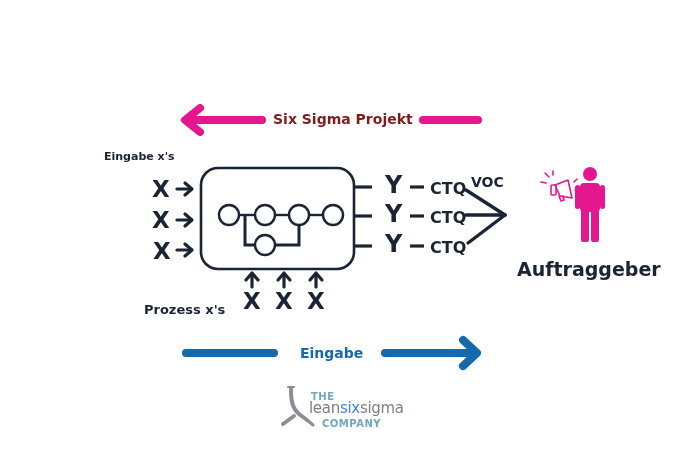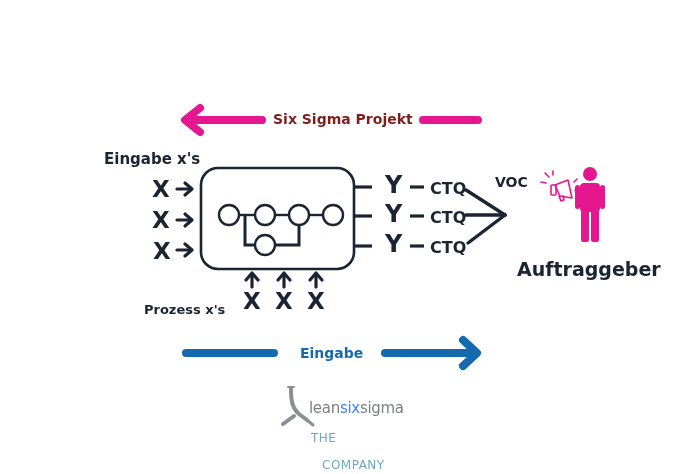--- a/index.html
+++ b/index.html
@@ -7,21 +7,21 @@
          font-family:"DejaVu Sans", "Liberation Sans", sans-serif; color:#1b2433; }
   .abs { position:absolute; }
   svg.canvas { position:absolute; left:0; top:0; }
   .lbl { position:absolute; white-space:nowrap; font-weight:bold; }
   .magenta { color:#7f1d1d; }
   .blue { color:#1569ad; }
   .dark { color:#1b2433; }
   .bigx { font-size:23px; font-weight:bold; font-family:"DejaVu Sans", sans-serif; }
   .y { font-size:24px; font-weight:bold; }
   .ctq { font-size:16px; font-weight:bold; }
-  .logo-the, .logo-company { font-size:12px; color:#6fa7bf; font-weight:normal; letter-spacing:0.5px;margin-top:40px; }
+  .logo-the, .logo-company { font-size:10px; color:#6fa7bf; font-weight:bold; letter-spacing:0.5px; }
   .logo-main { font-size:15px; color:#7a8086; letter-spacing:-0.3px; font-weight:normal; }
 </style>
 </head>
 <body>
 
 <svg class="canvas" width="688" height="474" viewBox="0 0 688 474">
 
   <g stroke="#e5178f" stroke-width="8" stroke-linecap="round" fill="none">
     <line x1="188" y1="120" x2="262" y2="120"></line>
     <polyline points="200,108 185,120 200,132" stroke-linejoin="round"></polyline>
@@ -118,38 +118,38 @@
     <path d="M291,389 C291,400 292,408 299,414 L307,420" stroke-width="4"></path>
     <line x1="288" y1="387" x2="294" y2="387" stroke-width="2"></line>
     <path d="M283,424 L294,416" stroke-width="4"></path>
     <path d="M307,420 L313,425" stroke-width="3"></path>
   </g>
 </svg>
 
 <div class="lbl magenta" style="left:273px; top:111px; font-size:14px;">Six Sigma Projekt</div>
 <div class="lbl blue" style="left:300px; top:345px; font-size:14px;">Eingabe</div>
 
-<div class="lbl dark" style="left:104px; top:150px; font-size:15px;">Eingabe x's</div>
+<div class="lbl dark" style="left:104px; top:150px; font-size:11px;">Eingabe x's</div>
 <div class="lbl bigx dark" style="left:152px; top:176px;">X</div>
 <div class="lbl bigx dark" style="left:152px; top:207px;">X</div>
 <div class="lbl bigx dark" style="left:153px; top:238px;">X</div>
 
 <div class="lbl dark" style="left:144px; top:302px; font-size:13px;">Prozess x's</div>
 <div class="lbl bigx dark" style="left:243px; top:288px;">X</div>
 <div class="lbl bigx dark" style="left:275px; top:288px;">X</div>
 <div class="lbl bigx dark" style="left:307px; top:288px;">X</div>
 
 <div class="lbl y dark" style="left:385px; top:171px;">Y</div>
 <div class="lbl y dark" style="left:385px; top:200px;">Y</div>
 <div class="lbl y dark" style="left:385px; top:230px;">Y</div>
 
 <div class="lbl ctq dark" style="left:430px; top:179px;">CTQ</div>
 <div class="lbl ctq dark" style="left:430px; top:208px;">CTQ</div>
 <div class="lbl ctq dark" style="left:430px; top:238px;">CTQ</div>
 
-<div class="lbl dark" style="left:495px; top:174px; font-size:14px;">VOC</div>
+<div class="lbl dark" style="left:471px; top:174px; font-size:14px;">VOC</div>
 <div class="lbl dark" style="left:517px; top:258px; font-size:19px;text-align:right;">Auftraggeber</div>
 
 <div class="lbl logo-the" style="left:311px; top:391px;">THE</div>
 <div class="abs" style="left:309px; top:398px; white-space:nowrap;">
   <span class="logo-main">lean</span><span class="logo-main" style="color:#3b82f6;margin-top:16px;">six</span><span class="logo-main">sigma</span>
 </div>
 <div class="lbl logo-company" style="left:322px; top:418px;">COMPANY</div>
 
 </body></html>

